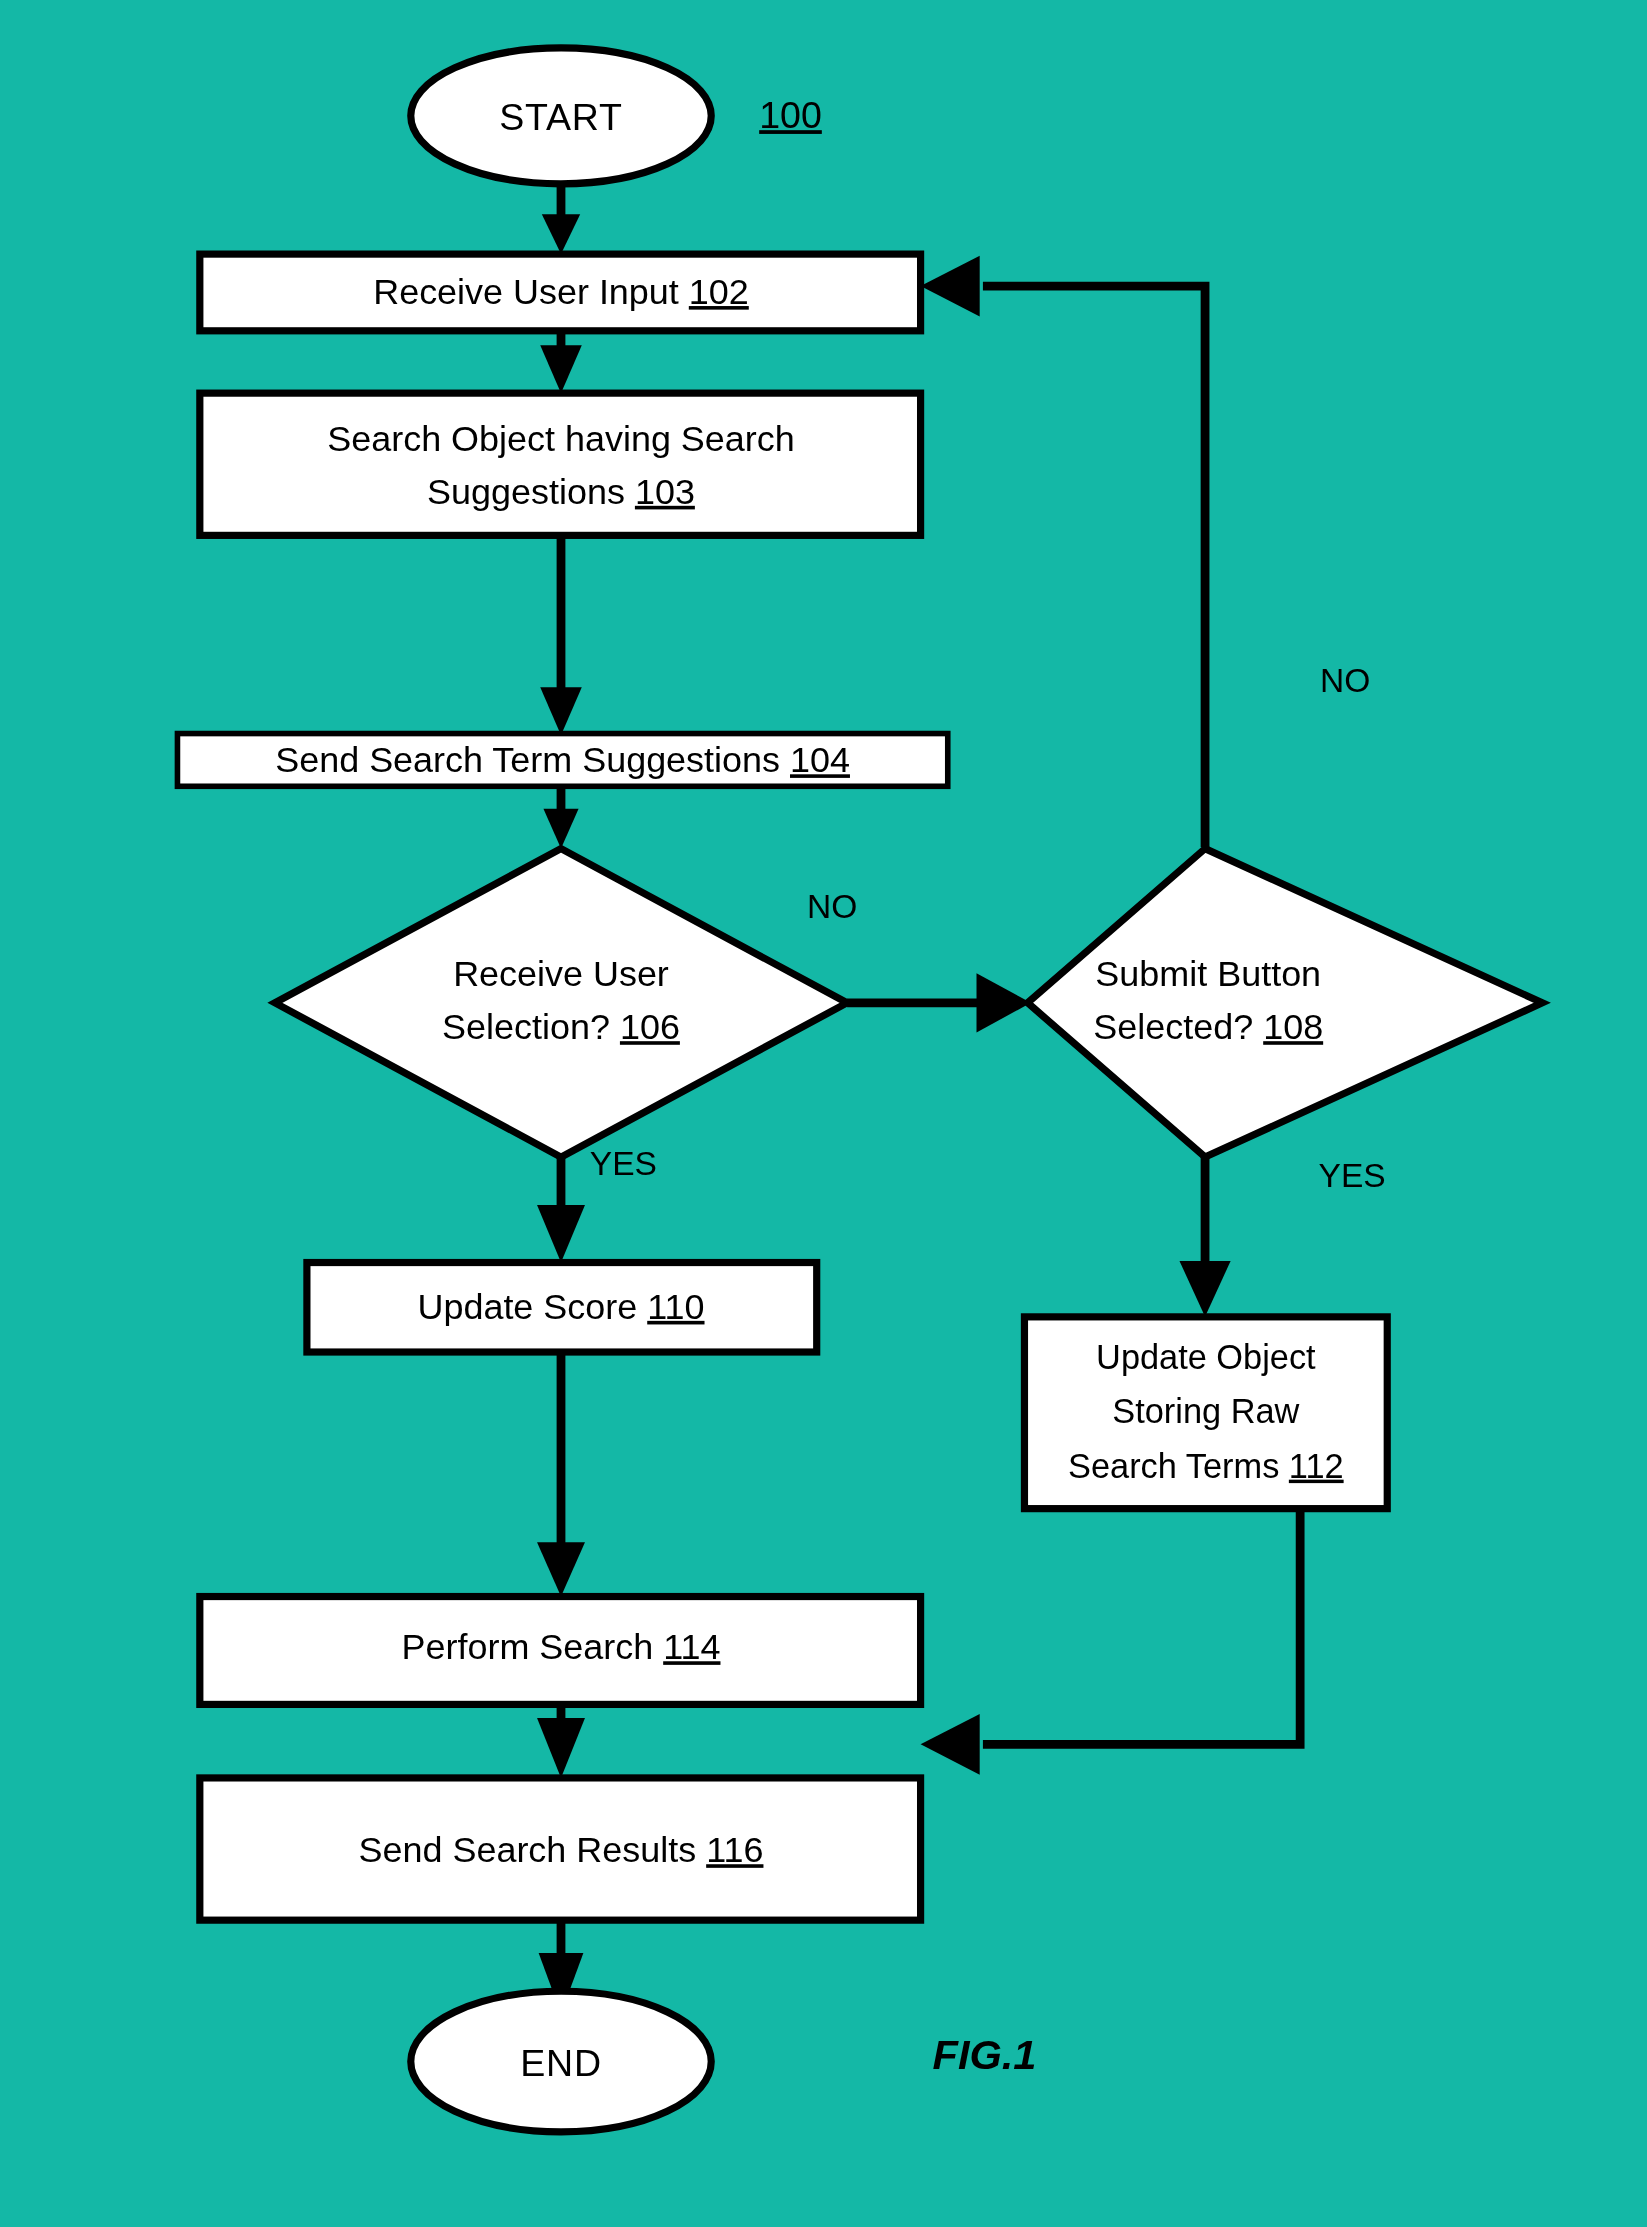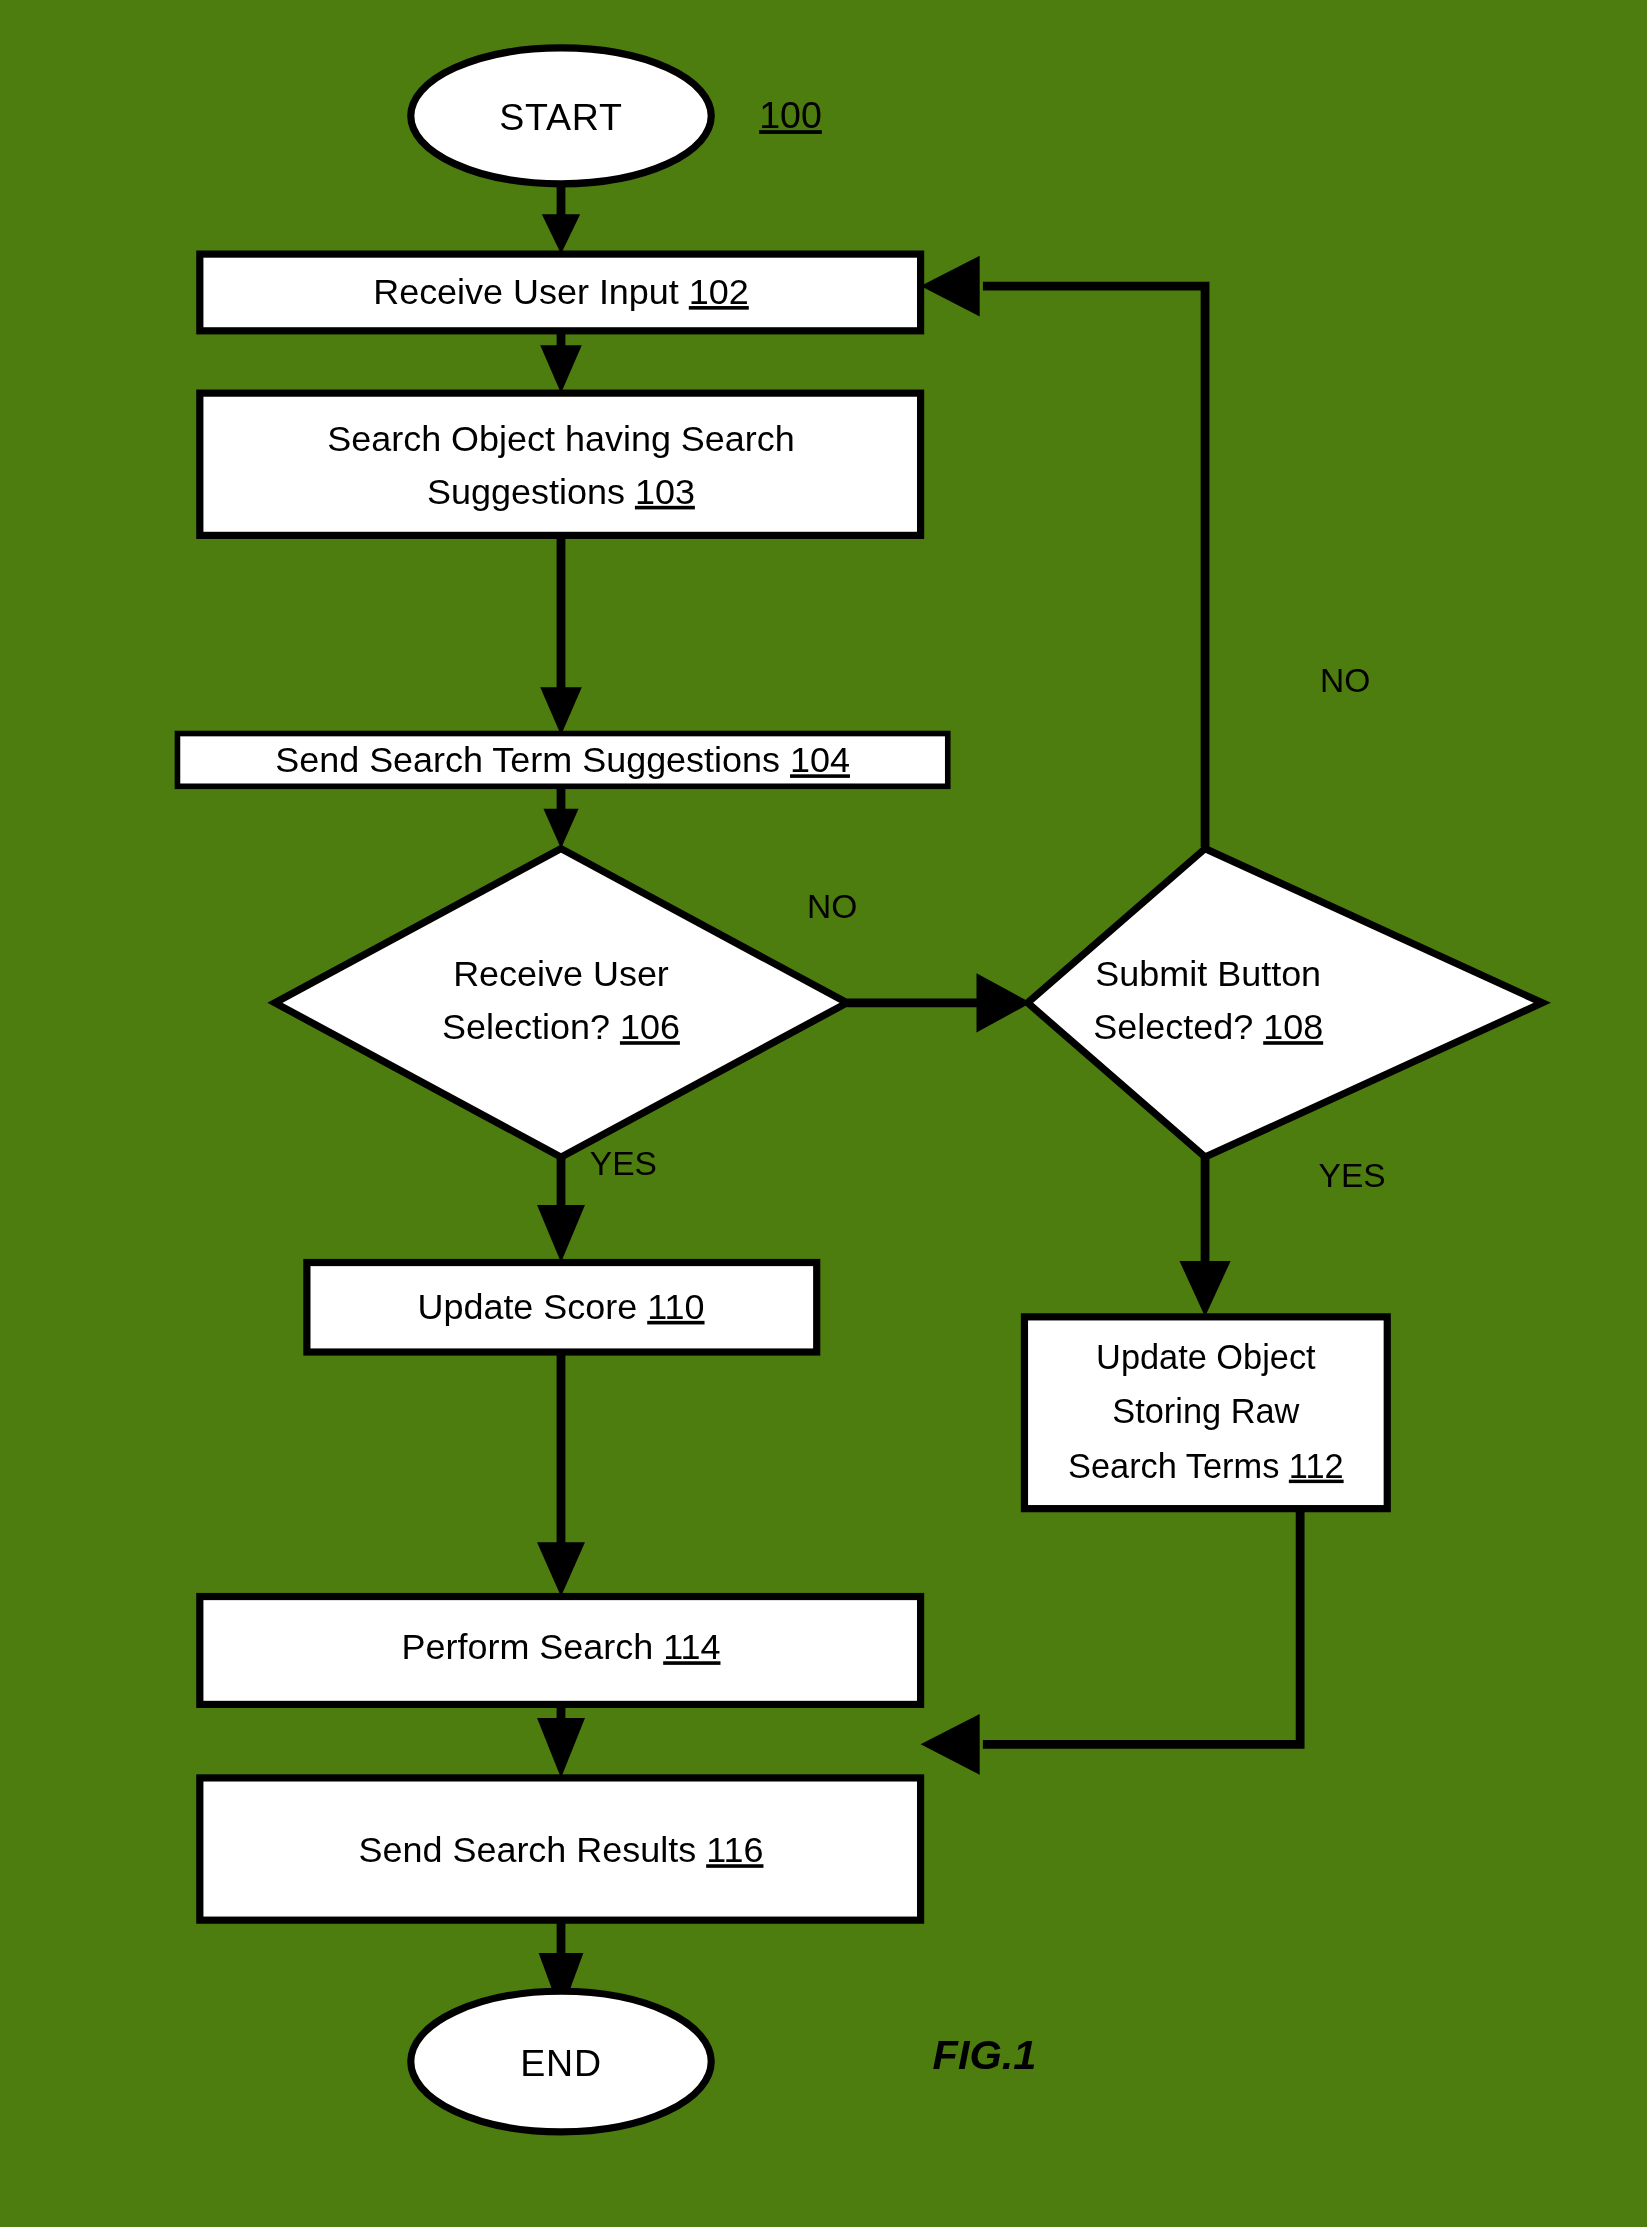--- a/index.html
+++ b/index.html
@@ -11,21 +11,21 @@
     width: 1647px;
     height: 2227px;
     font-family: "Liberation Sans", sans-serif;
     color: #000000;
     overflow: hidden;
   }
   #figure-root {
     position: relative;
     width: 1647px;
     height: 2227px;
-    background: #4d7c0f;
+    background: #14b8a6;
   }
   svg.flow {
     display: block;
     width: 1647px;
     height: 2227px;
   }
   
   .shape {
     fill: #ffffff;
     stroke: #000000;

